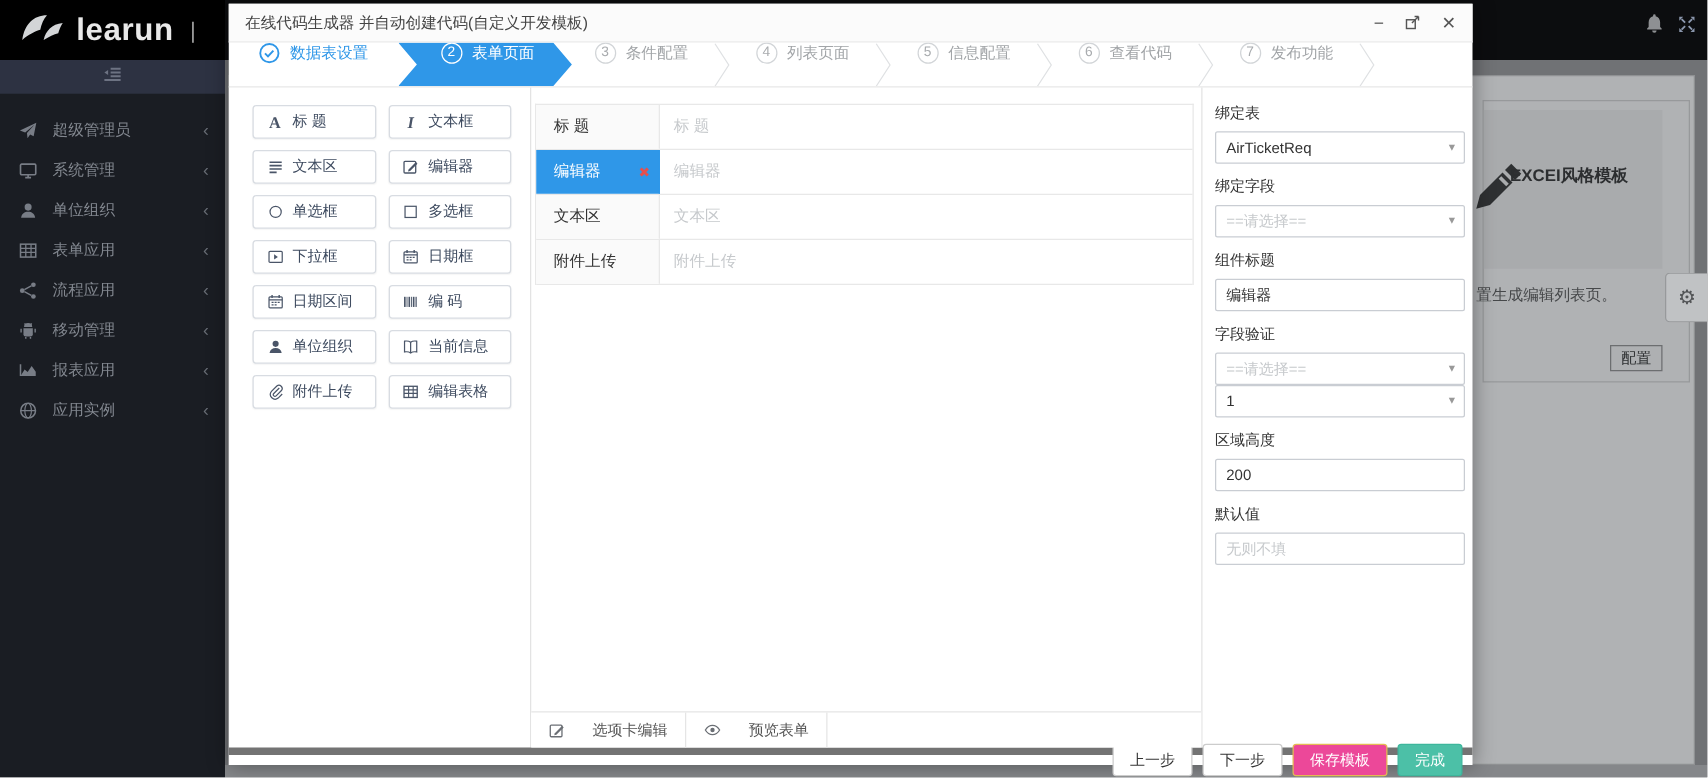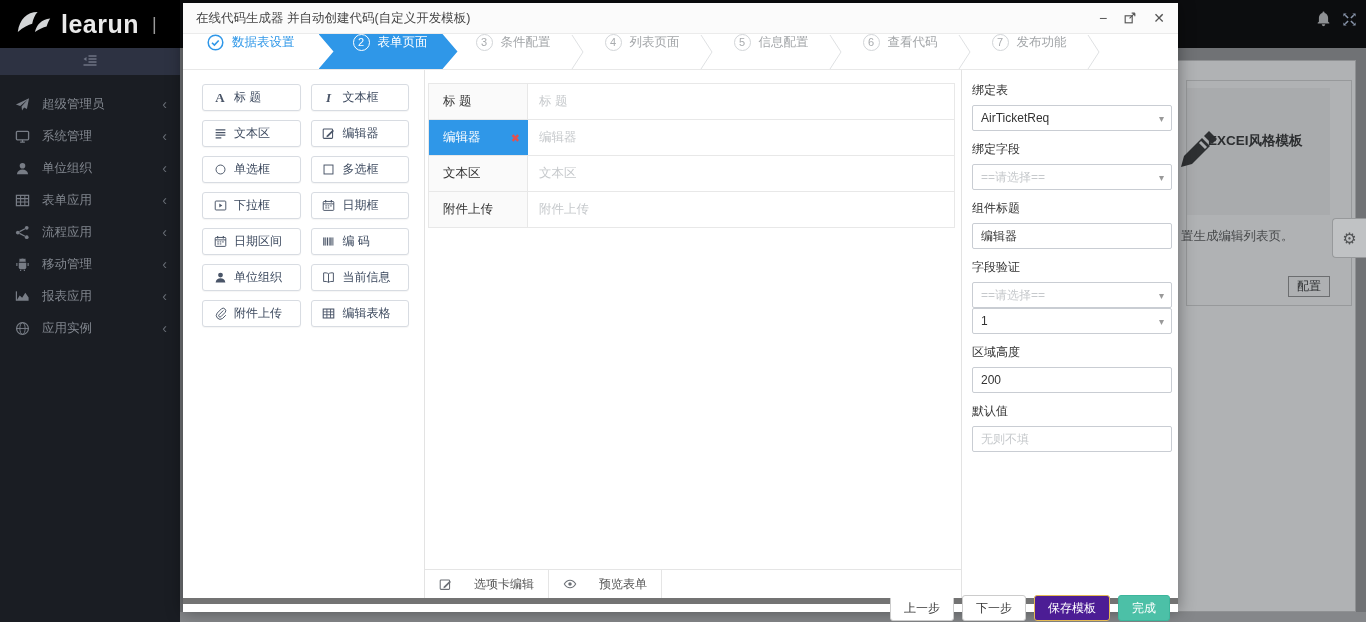--- a/index.html
+++ b/index.html
@@ -90,21 +90,21 @@
   .caret { position:absolute; right:7px; top:50%; transform:translateY(-50%); color:#999; font-size:10px; }
   .tinput { width:100%; height:26px; border:1px solid #c9cdd3; border-radius:2px; padding:0 8px;
             font:12px "Liberation Sans","DejaVu Sans",sans-serif; color:#333; outline:none; }
   .tinput::placeholder { color:#c6c9cc; }
 
   .dfooter { height:14px; border-top:6px solid #737373; display:flex; align-items:center; justify-content:flex-end;
              gap:8px; padding-right:8px; flex:0 0 auto; }
   .fbtn { height:26px; padding:0 13px; border-radius:3px; font-size:12px; display:flex; align-items:center;
           border:1px solid #ccc; background:#fff; color:#333; cursor:pointer;
           font-family:"Liberation Sans","DejaVu Sans",sans-serif; }
-  .fbtn.warning { background:#4c1d95; border-color:#e4ba54; color:#fff; }
+  .fbtn.warning { background:#ec4899; border-color:#e4ba54; color:#fff; }
   .fbtn.success { background:#4cc0a7; border-color:#3db69c; color:#fff; }
 </style>
 </head>
 <body>
 
 <div class="screen">
 
   <div class="bg-black-top"></div>
   <div class="bg-bell">
     <svg width="15" height="16" viewBox="0 0 16 16">

